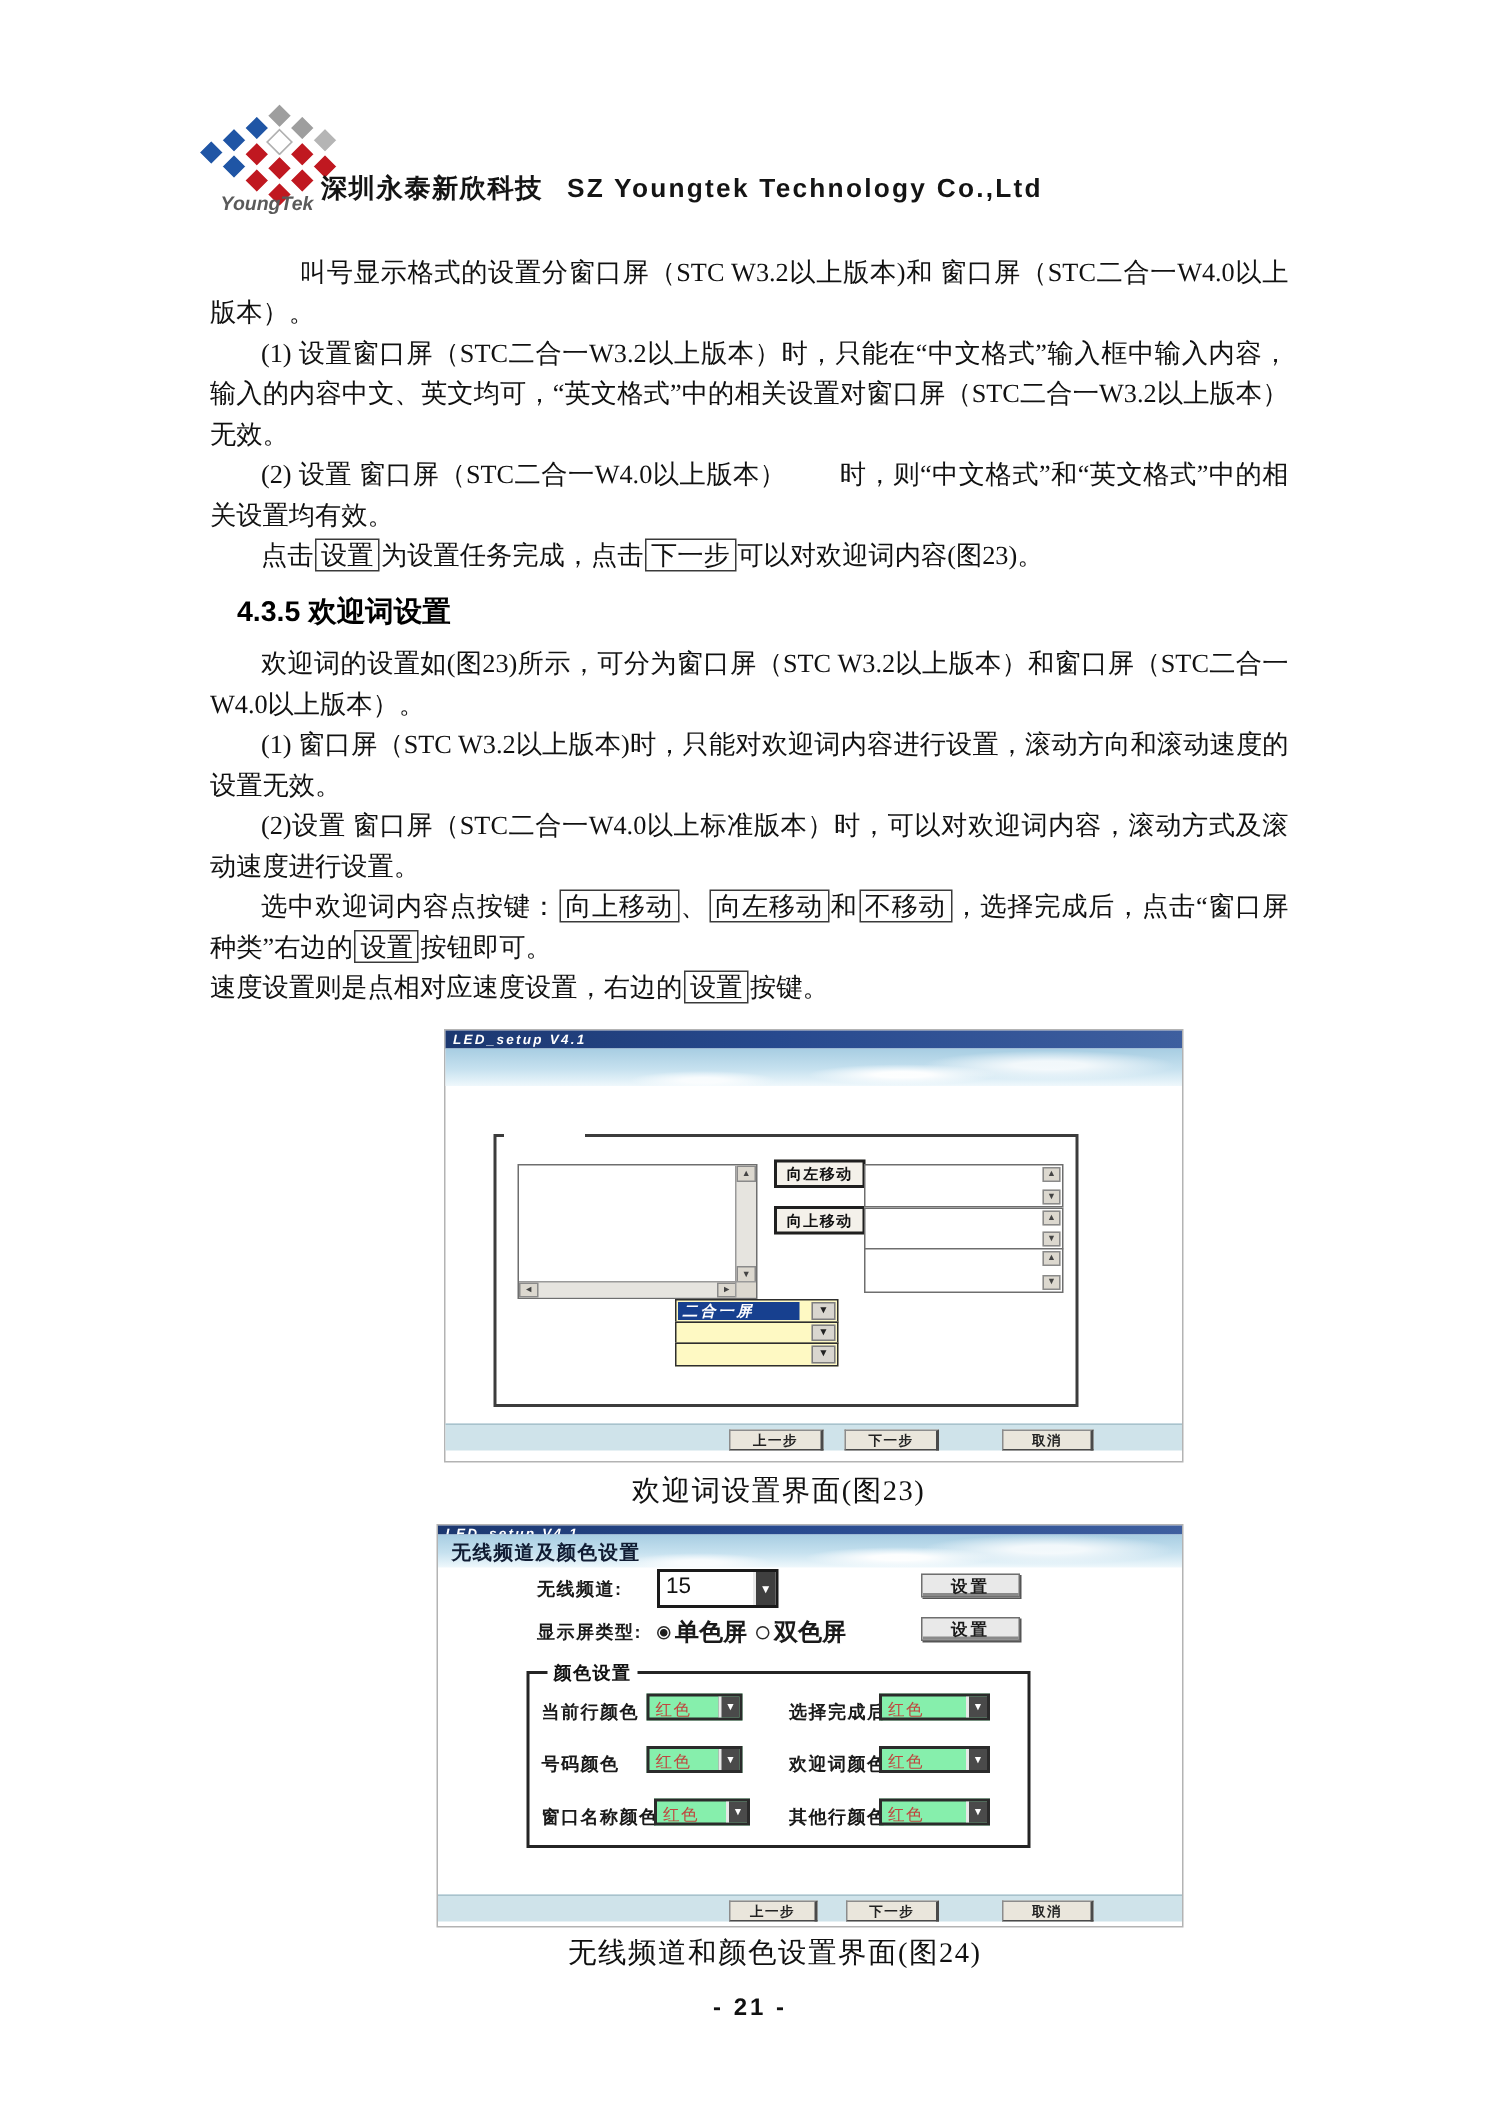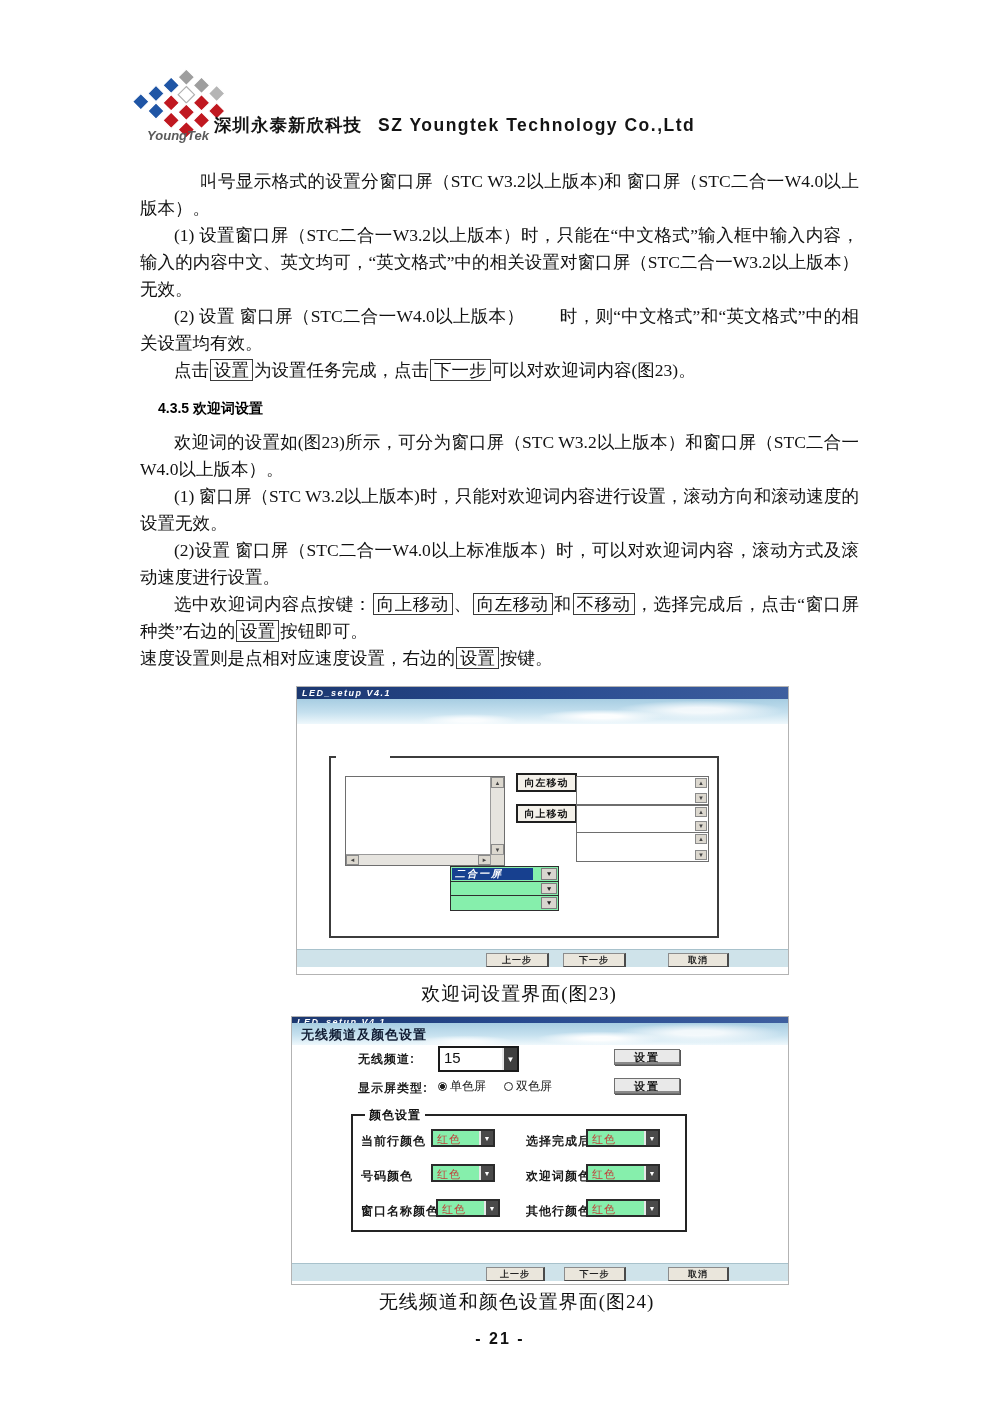--- a/index.html
+++ b/index.html
@@ -17,21 +17,21 @@
   .company-name .en{margin-left:16px;letter-spacing:1.5px;}
 
   
   .body-text{position:absolute;left:140px;top:168px;width:719px;font-size:17.5px;
              line-height:27px;text-align:justify;}
   .body-text p{margin:0;text-indent:34px;}
   .body-text p.ind3{text-indent:60px;}
   .body-text p.ind0{text-indent:0;}
   .box{border:1px solid #3a3a3a;padding:0 3px;margin:0 1px;}
   .sec-heading{margin:11px 0 7px 18px;font-family:"Liberation Sans","DejaVu Sans",sans-serif;
-               font-weight:bold;font-size:14px;color:#000;}
+               font-weight:bold;font-size:19px;color:#000;}
 
   
   .dialog{position:absolute;background:#fff;border:1px solid #b3b3b3;
           font-family:"Liberation Sans","DejaVu Sans",sans-serif;padding-left:45px;}
   .titlebar{position:absolute;left:0;right:0;top:0;overflow:hidden;
             background:linear-gradient(90deg,#1c3870 0%,#27498e 45%,#3e5f9f 100%);
             color:#fff;font-weight:bold;font-style:italic;font-size:9px;
             letter-spacing:1.5px;padding-left:5px;}
   .banner{position:absolute;left:0;right:0;
           background:
@@ -53,41 +53,41 @@
   .gbox1-gap{position:absolute;left:5px;top:-2px;width:54px;height:2px;background:#fff;}
   .ta{position:absolute;left:14px;top:18px;width:158px;height:88px;border:1px solid #6e6e6e;background:#fff;}
   .vscroll{position:absolute;right:0;top:0;bottom:10px;width:13px;background:#e6e4df;border-left:1px solid #9a9a9a;}
   .hscroll{position:absolute;left:0;right:13px;bottom:0;height:10px;background:#e6e4df;border-top:1px solid #9a9a9a;}
   .sbtn{position:absolute;background:#dcd8cf;border:1px solid #8a8a8a;color:#444;
         display:flex;align-items:center;justify-content:center;font-size:6px;line-height:1;}
   .corner{position:absolute;right:0;bottom:0;width:13px;height:10px;background:#dcd8cf;border-left:1px solid #9a9a9a;border-top:1px solid #9a9a9a;}
   .midbtn{position:absolute;left:185px;width:57px;height:15px;border:2px solid #1f1f1f;background:#f4f1ea;
           font-size:10px;font-weight:bold;color:#111;display:flex;align-items:center;justify-content:center;letter-spacing:1px;}
   .rbox{position:absolute;left:245px;width:131px;border:1px solid #6e6e6e;background:#fff;}
-  .combo{position:absolute;left:119px;width:107px;border:1px solid #2e2e2e;background:#86efac;font-family:Liberation Mono, monospace;}
+  .combo{position:absolute;left:119px;width:107px;border:1px solid #2e2e2e;background:#fef9c3;font-family:Liberation Mono, monospace;}
   .combo .sel{position:absolute;left:1px;top:1px;bottom:1px;width:78px;background:#17408f;color:#fff;
               font-size:10px;font-weight:bold;font-style:italic;letter-spacing:2px;
               display:flex;align-items:center;padding-left:3px;}
   .combo .arrow{position:absolute;right:1px;top:1px;bottom:1px;width:14px;background:#d9d6cf;border:1px solid #7d7d7d;
                 color:#222;font-size:7px;display:flex;align-items:center;justify-content:center;}
 
   
   .d2{left:291px;top:1016px;width:451px;height:267px;}
   .d2 .titlebar{height:6px;line-height:10px;}
   .d2 .banner{top:6px;height:22px;}
   .banner-heading{position:absolute;left:9px;top:3px;font-size:13px;font-weight:bold;color:#101c33;letter-spacing:1px;}
   .dlabel{position:absolute;font-size:12px;font-weight:bold;color:#1a1a1a;letter-spacing:1px;}
   .chan-combo{position:absolute;left:146px;top:29px;width:77px;height:22px;border:2px solid #1a1a1a;background:#fff;}
   .chan-combo .val{position:absolute;left:4px;top:1px;font-size:15px;color:#111;font-family:"Liberation Sans","DejaVu Sans",sans-serif;}
   .chan-combo .arrow{position:absolute;right:0;top:0;bottom:0;width:13px;background:#3f3f3f;color:#fff;
                      font-size:8px;display:flex;align-items:center;justify-content:center;border-left:2px solid #e9e9e9;}
   .set-btn{position:absolute;left:322px;width:64px;height:14px;background:#e9e9e9;border:1px solid #6f6f6f;
            box-shadow:inset 0 -2px #8a8a8a, 1px 1px 0 #555;
            font-size:11px;font-weight:bold;color:#1a1a1a;display:flex;align-items:center;justify-content:center;letter-spacing:2px;}
-  .radio{position:absolute;display:flex;align-items:center;gap:3px;font-size:12px;font-weight:normal;color:#1a1a1a;}
+  .radio{position:absolute;display:flex;align-items:center;gap:3px;font-size:16px;font-weight:bold;color:#1a1a1a;}
   .rdot{width:9px;height:9px;border-radius:50%;border:1.5px solid #2b2b2b;background:#fff;box-sizing:border-box;}
   .rdot.on{background:radial-gradient(circle,#1c1c1c 0 2.2px,#fff 2.8px);}
   .gbox2{position:absolute;left:59px;top:97px;width:332px;height:114px;border:2px solid #242424;}
   .gbox2 .legend{position:absolute;left:12px;top:-9px;background:#fff;padding:0 4px;
                  font-size:12px;font-weight:bold;color:#111;letter-spacing:1px;}
   .color-dd{position:absolute;height:18px;border:2px solid #2b2b2b;background:#86efac;box-sizing:border-box;}
   .color-dd .cval{position:absolute;left:4px;top:1px;font-size:11px;color:#c0453e;letter-spacing:1px;}
   .color-dd .carrow{position:absolute;right:0;top:0;bottom:0;width:12px;background:#4a4a4a;color:#fff;
                     font-size:7px;display:flex;align-items:center;justify-content:center;border-left:2px solid #e8e8e8;}
   .grow-label{position:absolute;font-size:12px;font-weight:bold;color:#1a1a1a;letter-spacing:1px;}

